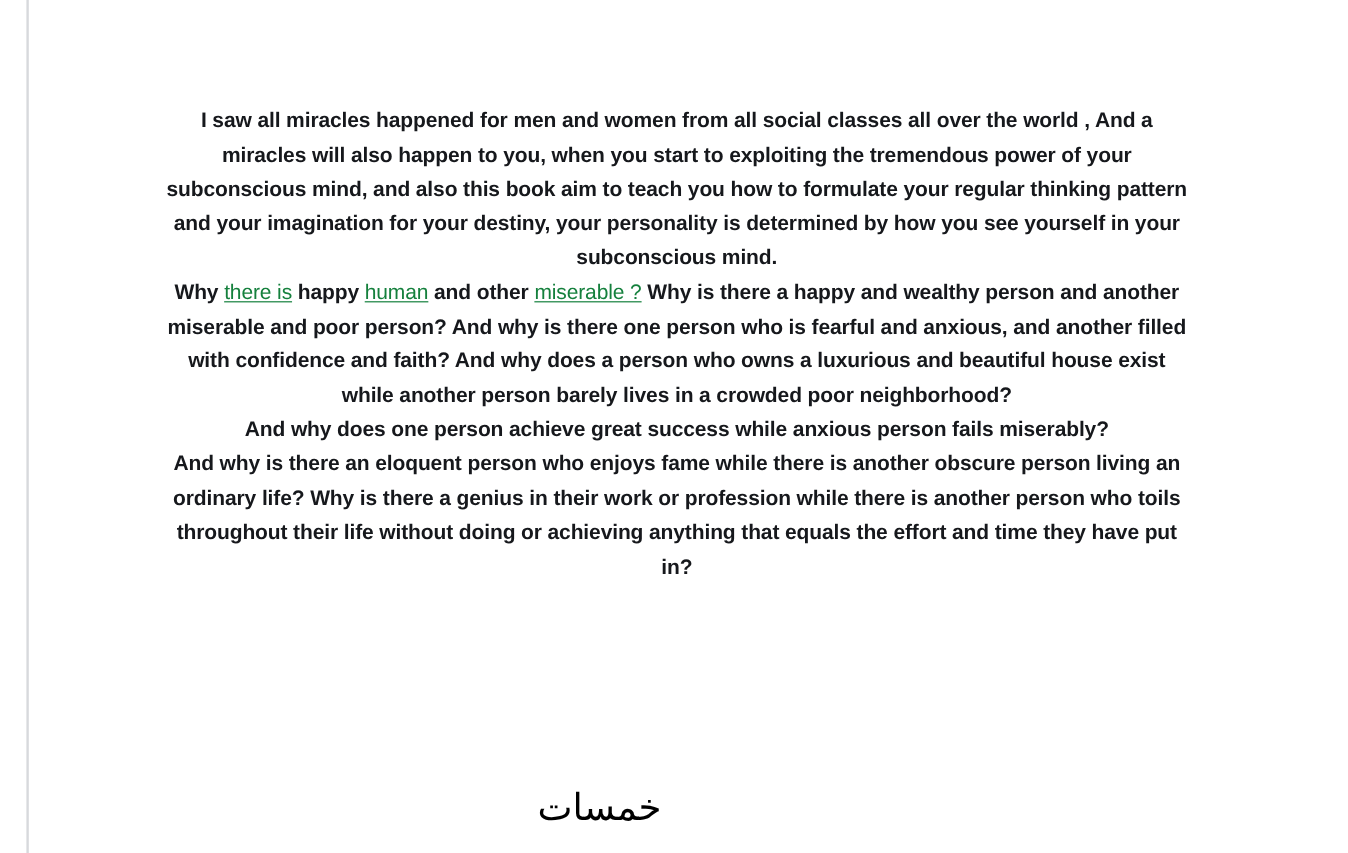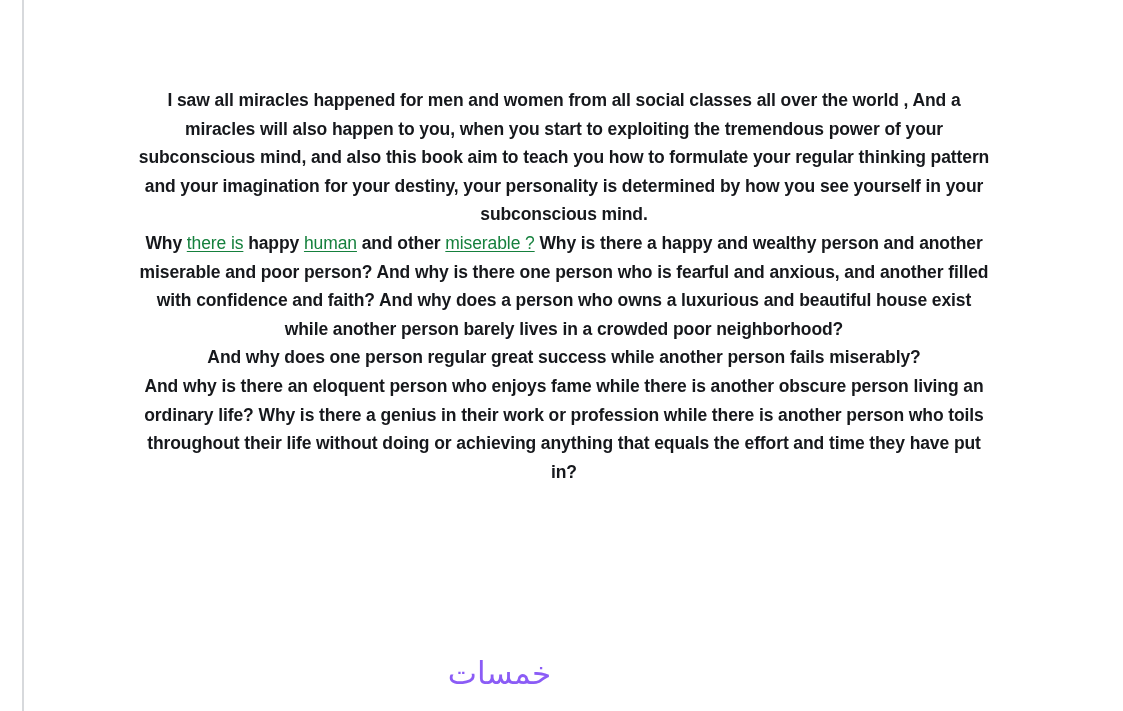--- a/index.html
+++ b/index.html
@@ -66,42 +66,42 @@
     text-underline-offset: 2px;
     font-weight: normal;
   }
   .watermark {
     position: absolute;
     left: 0;
     top: 655px;
     width: 999px;
     text-align: center;
     font-size: 31px;
-    color: #8b5cf6;
+    color: #000000;
     font-family: "DejaVu Sans", sans-serif;
     direction: rtl;
     letter-spacing: 1px;
     user-select: none;
   }
 </style>
 </head>
 <body>
 
 <div class="page">
 
   <div class="left-rule"></div>
 
   <div class="content">
 
     <p class="para para-intro">I saw all miracles happened for men and women from all social classes all over the world , And a miracles will also happen to you, when you start to exploiting the tremendous power of your subconscious mind, and also this book aim to teach you how to formulate your regular thinking pattern and your imagination for your destiny, your personality is determined by how you see yourself in your subconscious mind.</p>
 
 
     <p class="para para-2"><span>Why </span><a class="inline-link" href="#">there is</a><span> happy </span><a class="inline-link" href="#">human</a><span> and other </span><a class="inline-link" href="#">miserable ?</a><span> Why is there a happy and wealthy person and another miserable and poor person? And why is there one person who is fearful and anxious, and another filled with confidence and faith? And why does a person who owns a luxurious and beautiful house exist while another person barely lives in a crowded poor neighborhood?</span></p>
 
-    <p class="para para-3"> And why does one person regular great success while another person fails miserably?</p>
+    <p class="para para-3"> And why does one person achieve great success while anxious person fails miserably?</p>
 
     <p class="para para-4">And why is there an eloquent person who enjoys fame while there is another obscure person living an ordinary life? Why is there a genius in their work or profession while there is another person who toils throughout their life without doing or achieving anything that equals the effort and time they have put in?</p>
 
   </div>
 
   <div class="watermark">خمسات</div>
 
 </div>
 
 </body></html>

